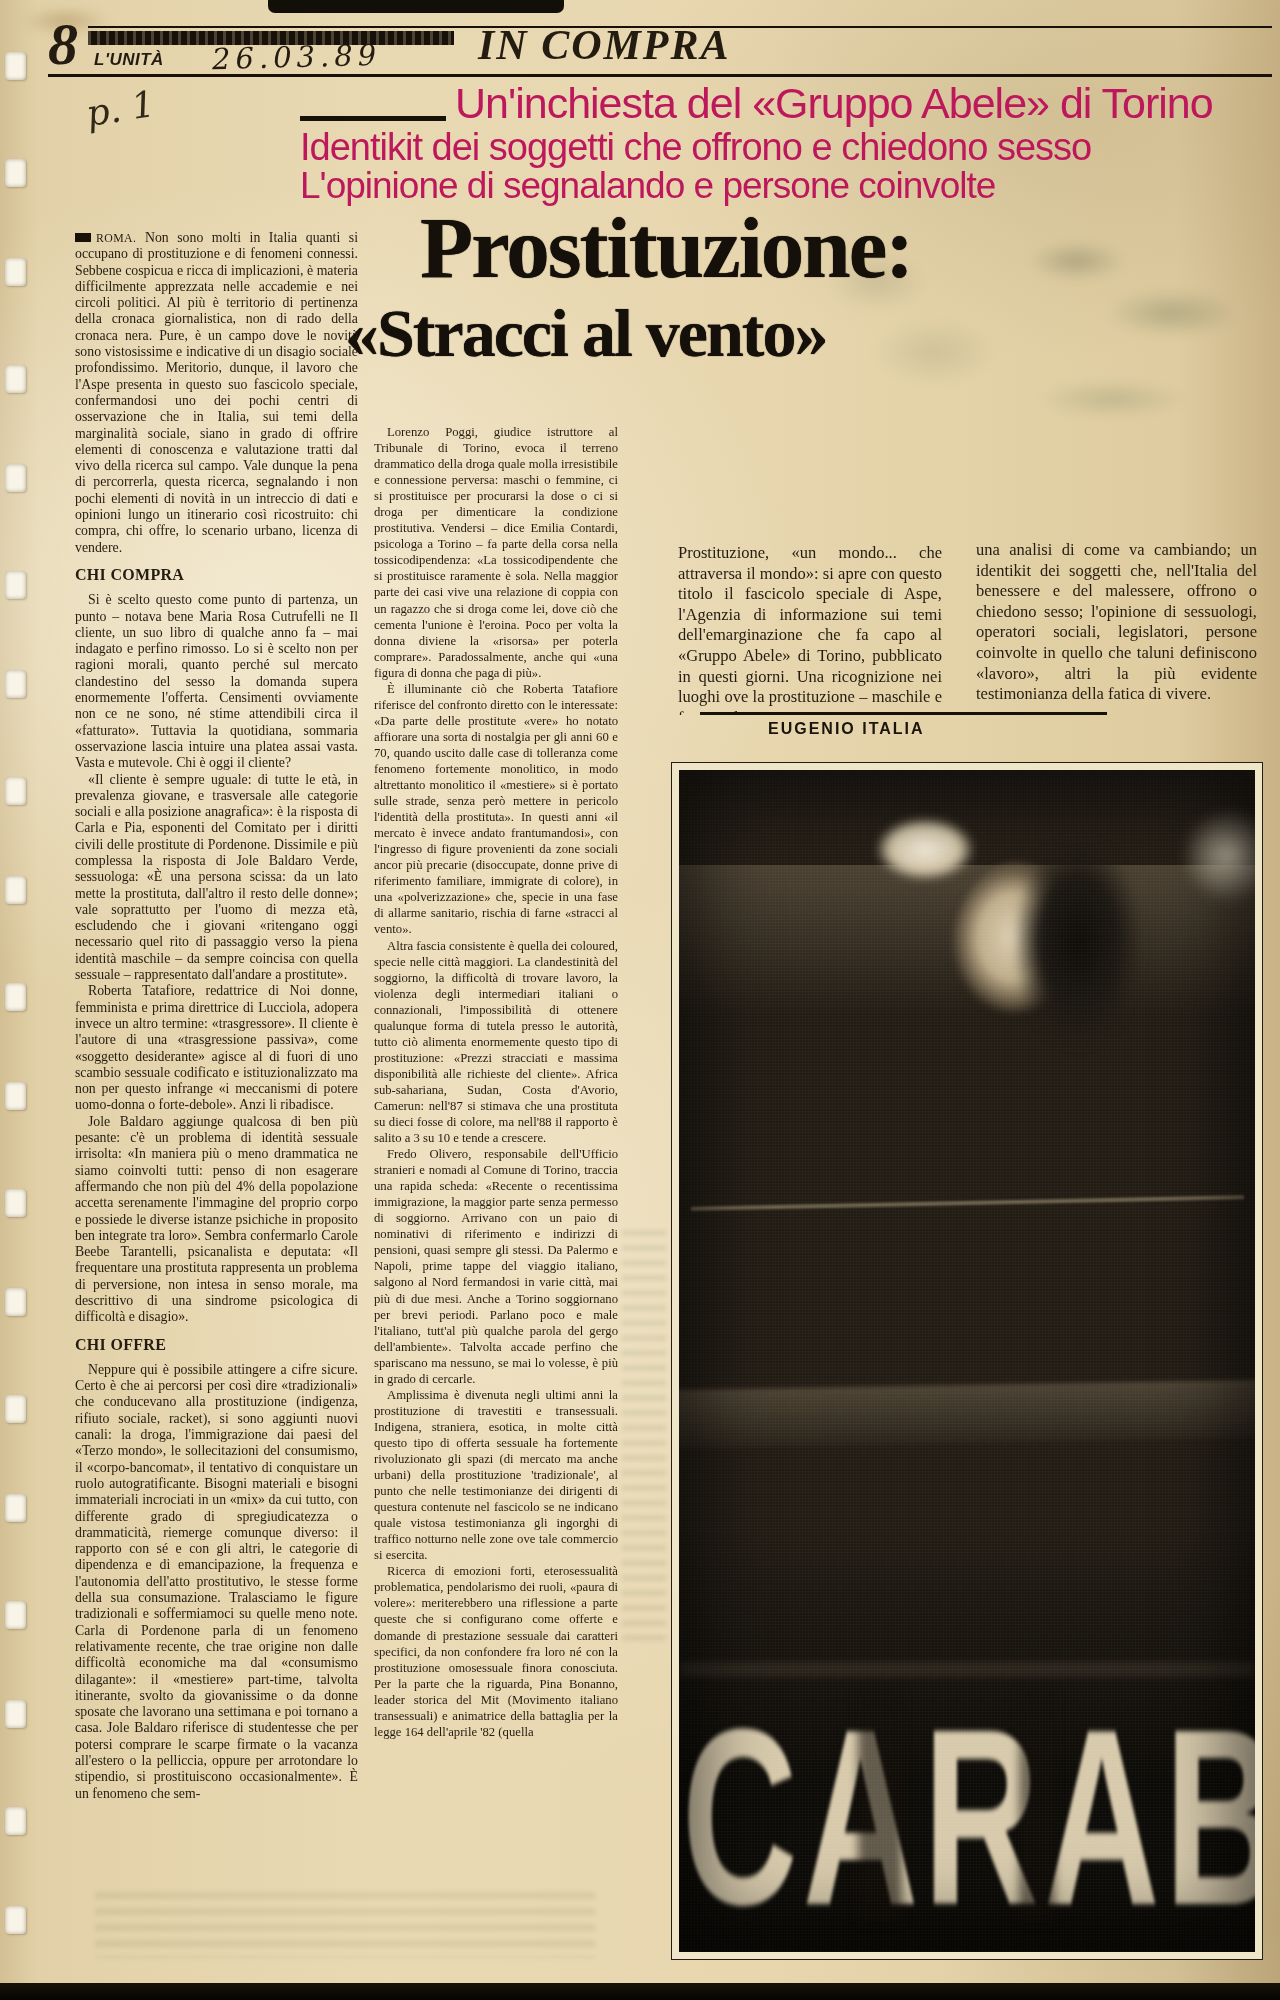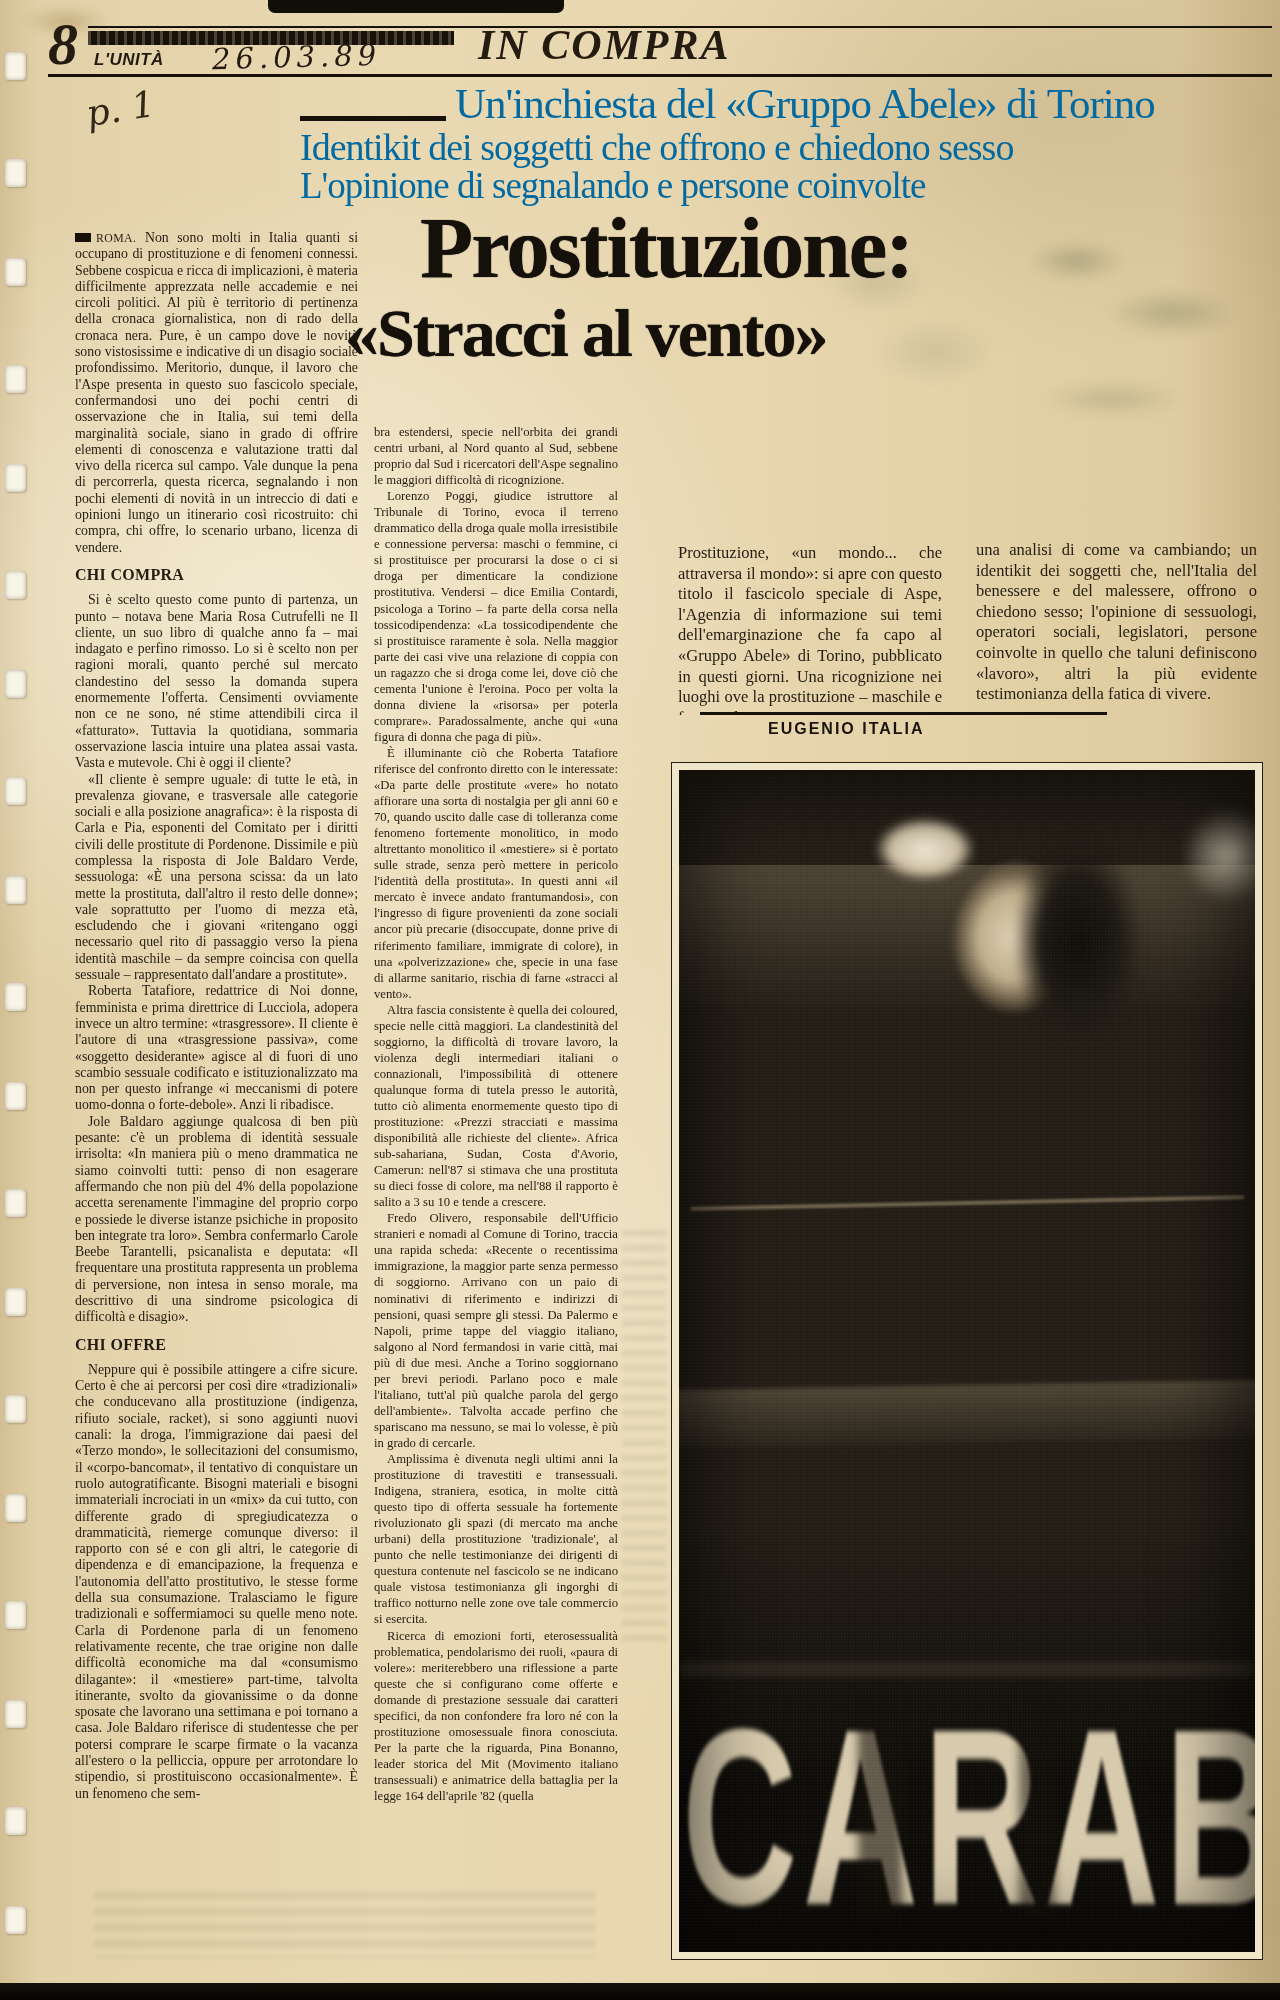--- a/index.html
+++ b/index.html
@@ -38,21 +38,21 @@
   .mh-rule-top{left:88px;top:26px;width:1184px;height:2px;background:#17110a;}
   .mh-thickbar{left:88px;top:31px;width:366px;height:14px;background:#17110a;
     box-shadow:0 0 0 0;background-image:repeating-linear-gradient(90deg,rgba(230,214,176,.25) 0 3px,transparent 3px 9px);}
   .mh-pub{left:94px;top:50px;font-family:"Liberation Sans",sans-serif;font-weight:bold;font-style:italic;font-size:17px;letter-spacing:.5px;}
   .mh-date{left:212px;top:40px;font-family:"DejaVu Serif",serif;font-style:italic;font-size:29px;letter-spacing:5px;transform:rotate(-1.5deg);color:#241c10;}
   .mh-section{left:478px;top:24px;font-family:"Liberation Serif",serif;font-style:italic;font-weight:bold;font-size:42px;letter-spacing:2px;line-height:1;}
   .mh-rule-bottom{left:48px;top:74px;width:1224px;height:3px;background:#17110a;}
   .hand-note{left:86px;top:88px;font-family:"DejaVu Serif",serif;font-style:italic;font-size:36px;transform:rotate(-9deg);color:#322818;}
   
   .kicker-rule{left:300px;top:116px;width:146px;height:5px;background:#17110a;}
-  .kick{font-family:Liberation Serif, serif;color:#0369a1;white-space:nowrap;line-height:1;}
+  .kick{font-family:Liberation Sans, sans-serif;color:#be185d;white-space:nowrap;line-height:1;}
   .k1{left:455px;top:82px;font-size:43px;letter-spacing:-1px;}
   .k2{left:300px;top:128px;font-size:38px;letter-spacing:-1px;}
   .k3{left:300px;top:167px;font-size:37px;letter-spacing:-1px;}
   
   .hl{font-family:"Liberation Serif",serif;font-weight:bold;color:#15100a;line-height:1;white-space:nowrap;text-shadow:0 0 1px #15100a;}
   .hl1{left:420px;top:204px;font-size:87px;letter-spacing:-2px;}
   .hl2{left:345px;top:299px;font-size:68px;letter-spacing:-2px;}
   
   .col{position:absolute;overflow:hidden;text-align:justify;}
   .col1{left:75px;top:230px;width:283px;height:1744px;font-size:13.8px;line-height:16.3px;}
@@ -155,21 +155,20 @@
   <p class="para sec-head">CHI COMPRA</p>
   <p class="para">Si è scelto questo come punto di partenza, un punto – notava bene Maria Rosa Cutrufelli ne Il cliente, un suo libro di qualche anno fa – mai indagato e perfino rimosso. Lo si è scelto non per ragioni morali, quanto perché sul mercato clandestino del sesso la domanda supera enormemente l'offerta. Censimenti ovviamente non ce ne sono, né stime attendibili circa il «fatturato». Tuttavia la quotidiana, sommaria osservazione lascia intuire una platea assai vasta. Vasta e mutevole. Chi è oggi il cliente?</p>
   <p class="para">«Il cliente è sempre uguale: di tutte le età, in prevalenza giovane, e trasversale alle categorie sociali e alla posizione anagrafica»: è la risposta di Carla e Pia, esponenti del Comitato per i diritti civili delle prostitute di Pordenone. Dissimile e più complessa la risposta di Jole Baldaro Verde, sessuologa: «È una persona scissa: da un lato mette la prostituta, dall'altro il resto delle donne»; vale soprattutto per l'uomo di mezza età, escludendo che i giovani «ritengano oggi necessario quel rito di passaggio verso la piena identità maschile – da sempre coincisa con quella sessuale – rappresentato dall'andare a prostitute».</p>
   <p class="para">Roberta Tatafiore, redattrice di Noi donne, femminista e prima direttrice di Lucciola, adopera invece un altro termine: «trasgressore». Il cliente è l'autore di una «trasgressione passiva», come «soggetto desiderante» agisce al di fuori di uno scambio sessuale codificato e istituzionalizzato ma non per questo infrange «i meccanismi di potere uomo-donna o forte-debole». Anzi li ribadisce.</p>
   <p class="para">Jole Baldaro aggiunge qualcosa di ben più pesante: c'è un problema di identità sessuale irrisolta: «In maniera più o meno drammatica ne siamo coinvolti tutti: penso di non esagerare affermando che non più del 4% della popolazione accetta serenamente l'immagine del proprio corpo e possiede le diverse istanze psichiche in proposito ben integrate tra loro». Sembra confermarlo Carole Beebe Tarantelli, psicanalista e deputata: «Il frequentare una prostituta rappresenta un problema di perversione, non intesa in senso morale, ma descrittivo di una sindrome psicologica di difficoltà e disagio».</p>
   <p class="para sec-head">CHI OFFRE</p>
   <p class="para">Neppure qui è possibile attingere a cifre sicure. Certo è che ai percorsi per così dire «tradizionali» che conducevano alla prostituzione (indigenza, rifiuto sociale, racket), si sono aggiunti nuovi canali: la droga, l'immigrazione dai paesi del «Terzo mondo», le sollecitazioni del consumismo, il «corpo-bancomat», il tentativo di conquistare un ruolo autogratificante. Bisogni materiali e bisogni immateriali incrociati in un «mix» da cui tutto, con differente grado di spregiudicatezza o drammaticità, riemerge comunque diverso: il rapporto con sé e con gli altri, le categorie di dipendenza e di emancipazione, la frequenza e l'autonomia dell'atto prostitutivo, le stesse forme della sua consumazione. Tralasciamo le figure tradizionali e soffermiamoci su quelle meno note. Carla di Pordenone parla di un fenomeno relativamente recente, che trae origine non dalle difficoltà economiche ma dal «consumismo dilagante»: il «mestiere» part-time, talvolta itinerante, svolto da giovanissime o da donne sposate che lavorano una settimana e poi tornano a casa. Jole Baldaro riferisce di studentesse che per potersi comprare le scarpe firmate o la vacanza all'estero o la pelliccia, oppure per arrotondare lo stipendio, si prostituiscono occasionalmente». È un fenomeno che sem-</p>
 </div>
 
 <div class="col col2">
-  <p class="para noindent">bra estendersi, specie nell'orbita dei grandi centri urbani, al Nord quanto al Sud, sebbene proprio dal Sud i ricercatori dell'Aspe segnalino le maggiori difficoltà di ricognizione.</p>
   <p class="para">Lorenzo Poggi, giudice istruttore al Tribunale di Torino, evoca il terreno drammatico della droga quale molla irresistibile e connessione perversa: maschi o femmine, ci si prostituisce per procurarsi la dose o ci si droga per dimenticare la condizione prostitutiva. Vendersi – dice Emilia Contardi, psicologa a Torino – fa parte della corsa nella tossicodipendenza: «La tossicodipendente che si prostituisce raramente è sola. Nella maggior parte dei casi vive una relazione di coppia con un ragazzo che si droga come lei, dove ciò che cementa l'unione è l'eroina. Poco per volta la donna diviene la «risorsa» per poterla comprare». Paradossalmente, anche qui «una figura di donna che paga di più».</p>
   <p class="para">È illuminante ciò che Roberta Tatafiore riferisce del confronto diretto con le interessate: «Da parte delle prostitute «vere» ho notato affiorare una sorta di nostalgia per gli anni 60 e 70, quando uscito dalle case di tolleranza come fenomeno fortemente monolitico, in modo altrettanto monolitico il «mestiere» si è portato sulle strade, senza però mettere in pericolo l'identità della prostituta». In questi anni «il mercato è invece andato frantumandosi», con l'ingresso di figure provenienti da zone sociali ancor più precarie (disoccupate, donne prive di riferimento familiare, immigrate di colore), in una «polverizzazione» che, specie in una fase di allarme sanitario, rischia di farne «stracci al vento».</p>
   <p class="para">Altra fascia consistente è quella dei coloured, specie nelle città maggiori. La clandestinità del soggiorno, la difficoltà di trovare lavoro, la violenza degli intermediari italiani o connazionali, l'impossibilità di ottenere qualunque forma di tutela presso le autorità, tutto ciò alimenta enormemente questo tipo di prostituzione: «Prezzi stracciati e massima disponibilità alle richieste del cliente». Africa sub-sahariana, Sudan, Costa d'Avorio, Camerun: nell'87 si stimava che una prostituta su dieci fosse di colore, ma nell'88 il rapporto è salito a 3 su 10 e tende a crescere.</p>
   <p class="para">Fredo Olivero, responsabile dell'Ufficio stranieri e nomadi al Comune di Torino, traccia una rapida scheda: «Recente o recentissima immigrazione, la maggior parte senza permesso di soggiorno. Arrivano con un paio di nominativi di riferimento e indirizzi di pensioni, quasi sempre gli stessi. Da Palermo e Napoli, prime tappe del viaggio italiano, salgono al Nord fermandosi in varie città, mai più di due mesi. Anche a Torino soggiornano per brevi periodi. Parlano poco e male l'italiano, tutt'al più qualche parola del gergo dell'ambiente». Talvolta accade perfino che spariscano ma nessuno, se mai lo volesse, è più in grado di cercarle.</p>
   <p class="para">Amplissima è divenuta negli ultimi anni la prostituzione di travestiti e transessuali. Indigena, straniera, esotica, in molte città questo tipo di offerta sessuale ha fortemente rivoluzionato gli spazi (di mercato ma anche urbani) della prostituzione 'tradizionale', al punto che nelle testimonianze dei dirigenti di questura contenute nel fascicolo se ne indicano quale vistosa testimonianza gli ingorghi di traffico notturno nelle zone ove tale commercio si esercita.</p>
   <p class="para">Ricerca di emozioni forti, eterosessualità problematica, pendolarismo dei ruoli, «paura di volere»: meriterebbero una riflessione a parte queste che si configurano come offerte e domande di prestazione sessuale dai caratteri specifici, da non confondere fra loro né con la prostituzione omosessuale finora conosciuta. Per la parte che la riguarda, Pina Bonanno, leader storica del Mit (Movimento italiano transessuali) e animatrice della battaglia per la legge 164 dell'aprile '82 (quella</p>
 </div>
 
 <div class="col col3">Prostituzione, «un mondo... che attraversa il mondo»: si apre con questo titolo il fascicolo speciale di Aspe, l'Agenzia di informazione sui temi dell'emarginazione che fa capo al «Gruppo Abele» di Torino, pubblicato in questi giorni. Una ricognizione nei luoghi ove la prostituzione – maschile e femminile – si esercita;</div>
 <div class="col col4">una analisi di come va cambiando; un identikit dei soggetti che, nell'Italia del benessere e del malessere, offrono o chiedono sesso; l'opinione di sessuologi, operatori sociali, legislatori, persone coinvolte in quello che taluni definiscono «lavoro», altri la più evidente testimonianza della fatica di vivere.</div>

